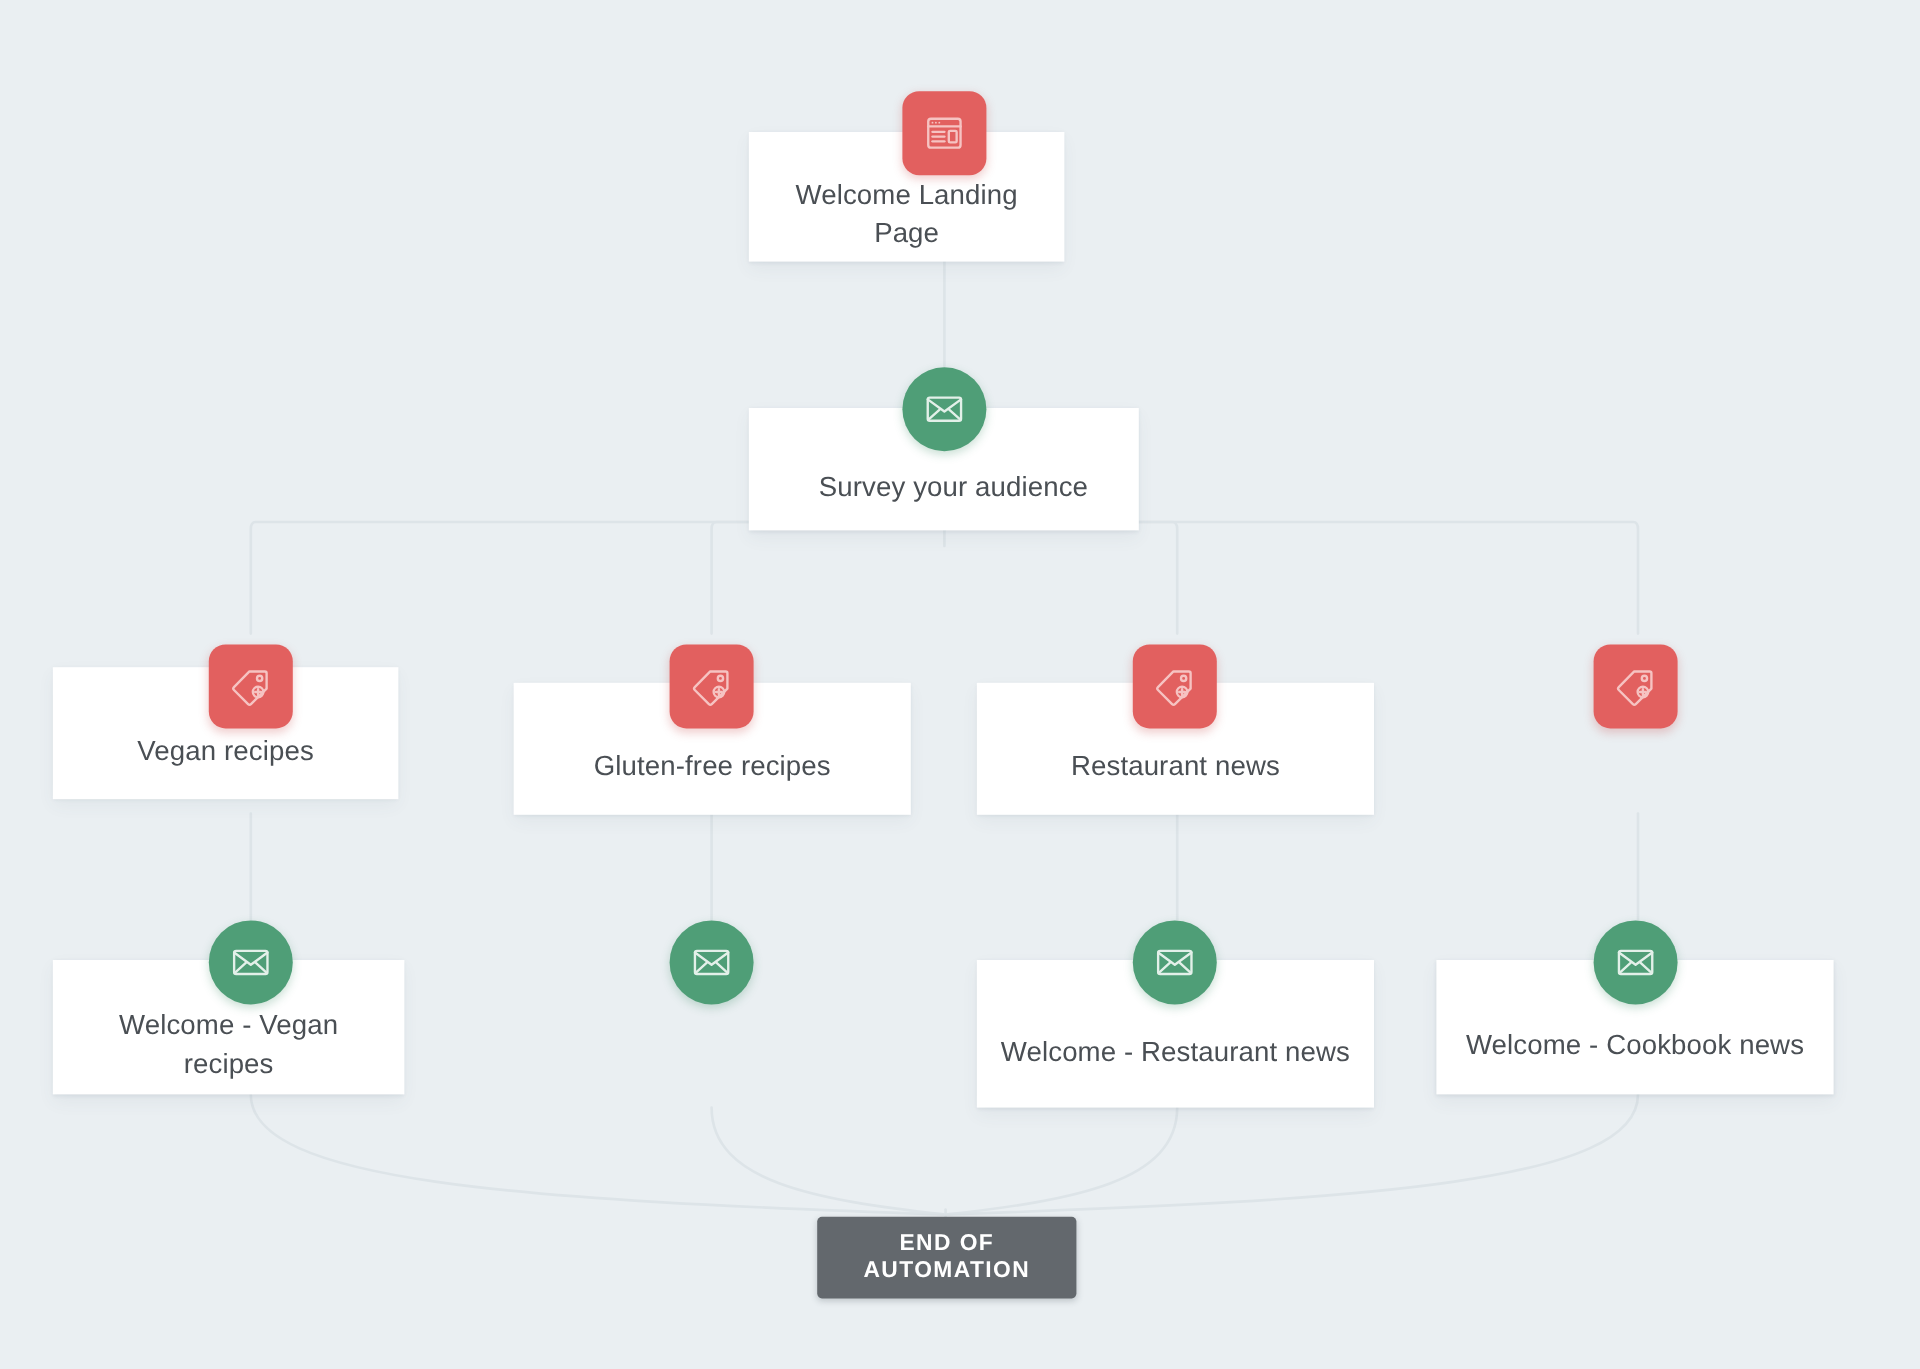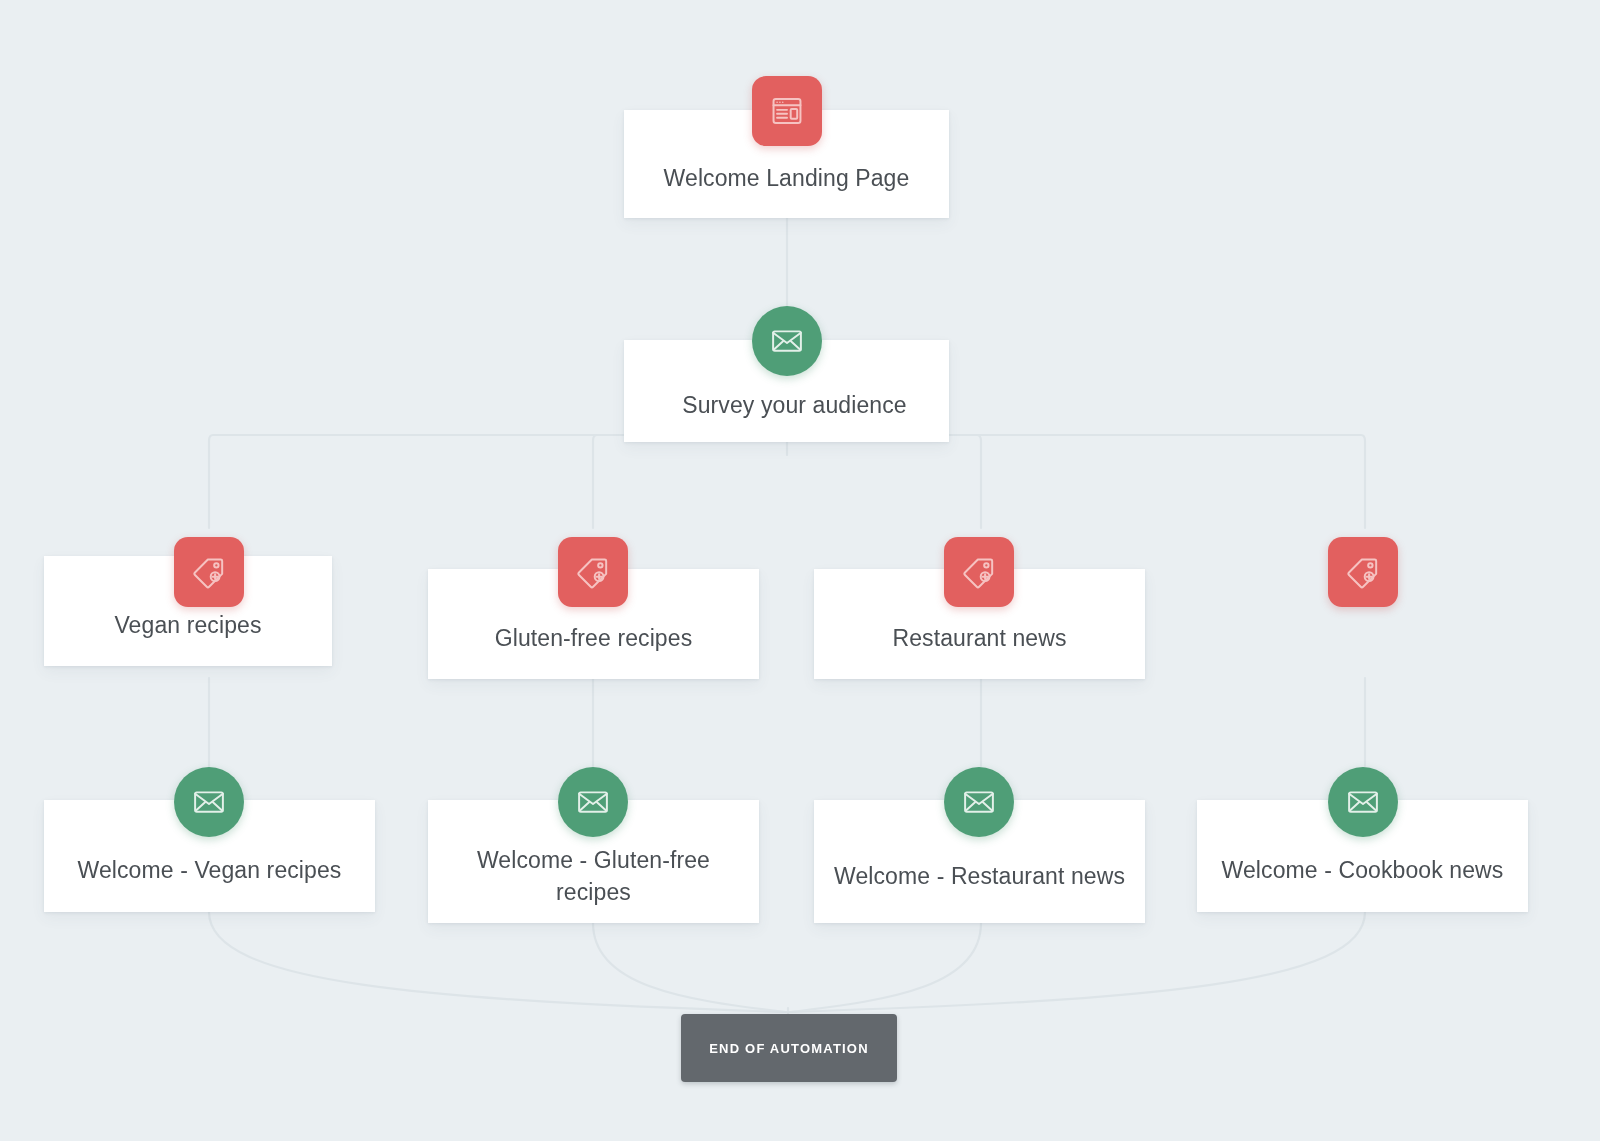--- a/index.html
+++ b/index.html
@@ -85,21 +85,21 @@
     background: #63686d;
     border-radius: 4px;
     z-index: 4;
     display: flex;
     align-items: center;
     justify-content: center;
     box-shadow: 0 2px 5px rgba(60,70,80,0.25);
   }
   .end-node .end-label {
     color: #ffffff;
-    font-size: 13px;
+    font-size: 19px;
     font-weight: bold;
     letter-spacing: 1.2px;
     text-transform: uppercase;
     text-align: center;
   }
 </style>
 </head>
 <body style="background: rgb(234, 239, 242);">
 
 <div id="canvas">
@@ -123,21 +123,21 @@
 
       <path d="M209,912 C209,985 430,1000 786,1012"></path>
       <path d="M593,923 C593,985 680,1000 786,1012"></path>
       <path d="M981,923 C981,985 895,1000 790,1012"></path>
       <path d="M1365,912 C1365,985 1145,1000 790,1012"></path>
 
       <path d="M788,1008 L788,1016"></path>
     </g>
   </svg>
 
-  <div class="node pad-top" style="left:624px; top:110px; width:325px; height:108px;">
+  <div class="node pad-top" style="left:624px; top:110px; width:263px; height:108px;">
     <span class="label">Welcome Landing Page</span>
   </div>
   <div class="badge sq" style="left:752px; top:76px;">
     <svg width="34" height="34" viewBox="0 0 24 24" fill="none" stroke="#f6c3c2" stroke-width="1.4" stroke-linecap="round" stroke-linejoin="round">
       <rect x="2.5" y="3.5" width="19" height="17" rx="1.6"></rect>
       <line x1="2.5" y1="8" x2="21.5" y2="8"></line>
       <circle cx="5" cy="5.8" r="0.55" fill="#f6c3c2" stroke="none"></circle>
       <circle cx="7" cy="5.8" r="0.55" fill="#f6c3c2" stroke="none"></circle>
       <circle cx="9" cy="5.8" r="0.55" fill="#f6c3c2" stroke="none"></circle>
       <line x1="5" y1="11.2" x2="12" y2="11.2"></line>
@@ -201,35 +201,32 @@
   <div class="badge sq" style="left:1328px; top:537px;">
     <svg width="34" height="34" viewBox="0 0 24 24" fill="none" stroke="#f6c3c2" stroke-width="1.4" stroke-linecap="round" stroke-linejoin="round">
       <path d="M11.2,3.2 L20.3,3.2 C20.9,3.2 21.3,3.6 21.3,4.2 L21.3,13.3 L12.1,22.4 C11.6,22.9 10.9,22.9 10.4,22.4 L2.1,14.1 C1.6,13.6 1.6,12.9 2.1,12.4 Z"></path>
       <circle cx="17.2" cy="7.3" r="1.55"></circle>
       <circle cx="16.3" cy="15.3" r="3.1"></circle>
       <line x1="16.3" y1="13.6" x2="16.3" y2="17"></line>
       <line x1="14.6" y1="15.3" x2="18" y2="15.3"></line>
     </svg>
   </div>
 
-  <div class="node pad-top" style="left:44px; top:800px; width:331px; height:112px;">
+  <div class="node pad-top" style="left:44px; top:800px; width:293px; height:112px;">
     <span class="label">Welcome - Vegan recipes</span>
   </div>
   <div class="badge circ" style="left:174px; top:767px;">
     <svg width="34" height="34" viewBox="0 0 24 24" fill="none" stroke="#e3f0e9" stroke-width="1.4" stroke-linecap="round" stroke-linejoin="round">
       <rect x="2.2" y="5.2" width="19.6" height="13.6" rx="1.2"></rect>
       <path d="M2.2,6.2 L12,13.4 L21.8,6.2"></path>
       <path d="M2.6,18.2 L9.2,12.2"></path>
       <path d="M21.4,18.2 L14.8,12.2"></path>
     </svg>
   </div>
 
-  <div class="node pad-top" style="left:428px; top:800px; width:331px; height:123px;">
-    <span class="label">Welcome - Gluten-free recipes</span>
-  </div>
   <div class="badge circ" style="left:558px; top:767px;">
     <svg width="34" height="34" viewBox="0 0 24 24" fill="none" stroke="#e3f0e9" stroke-width="1.4" stroke-linecap="round" stroke-linejoin="round">
       <rect x="2.2" y="5.2" width="19.6" height="13.6" rx="1.2"></rect>
       <path d="M2.2,6.2 L12,13.4 L21.8,6.2"></path>
       <path d="M2.6,18.2 L9.2,12.2"></path>
       <path d="M21.4,18.2 L14.8,12.2"></path>
     </svg>
   </div>
 
   <div class="node pad-top" style="left:814px; top:800px; width:331px; height:123px;">

